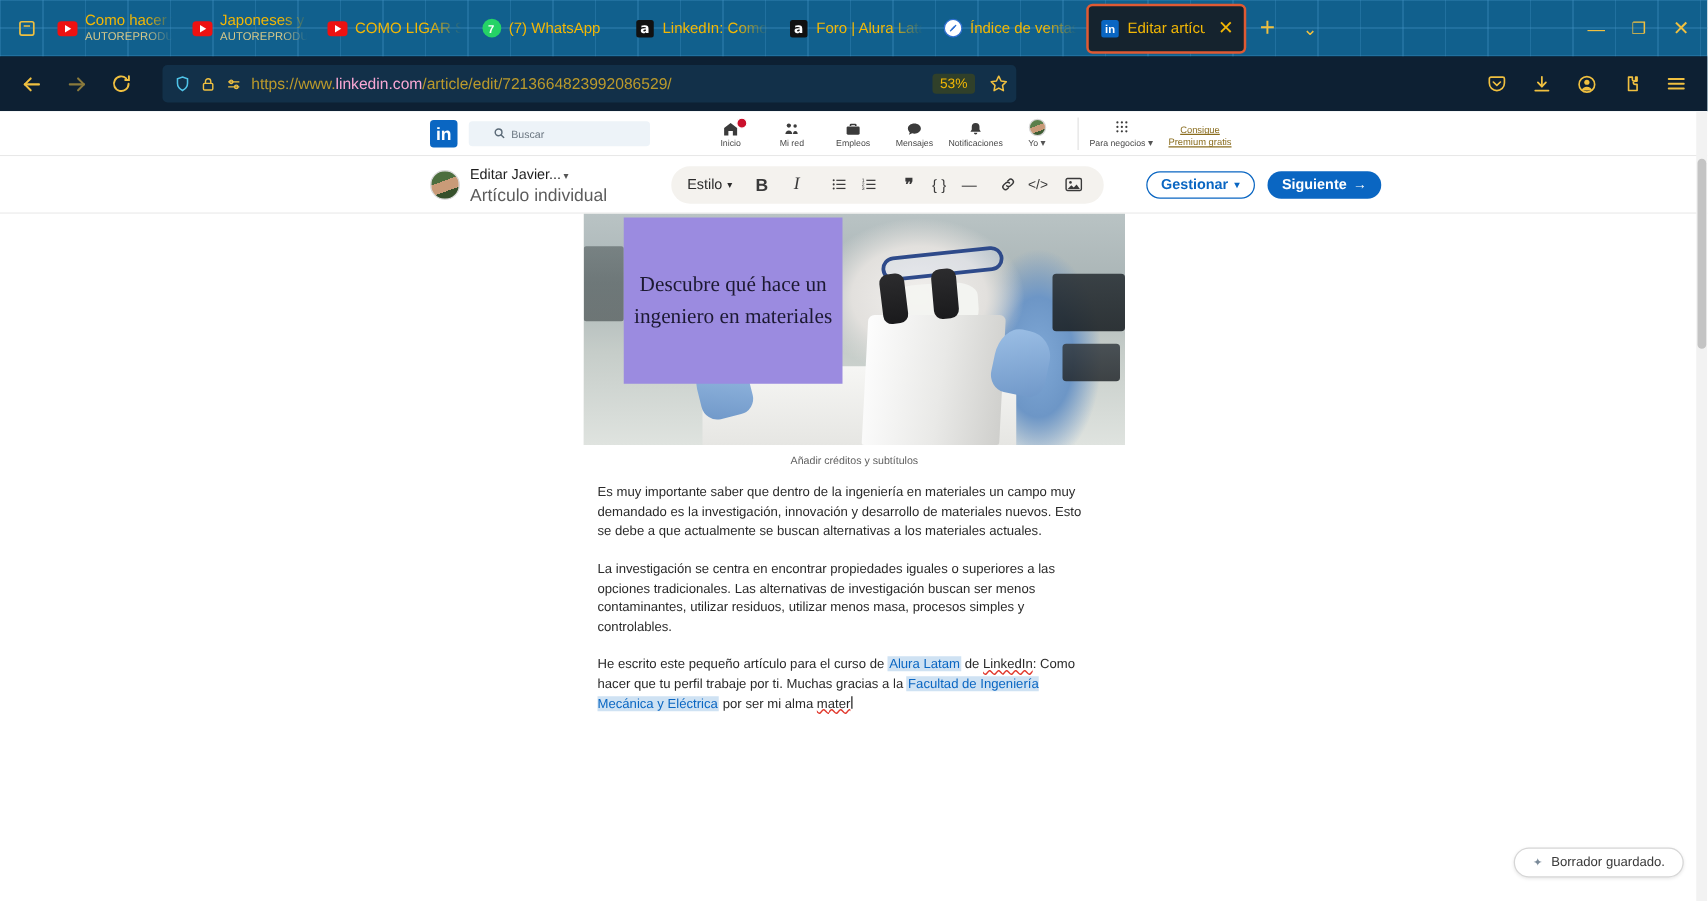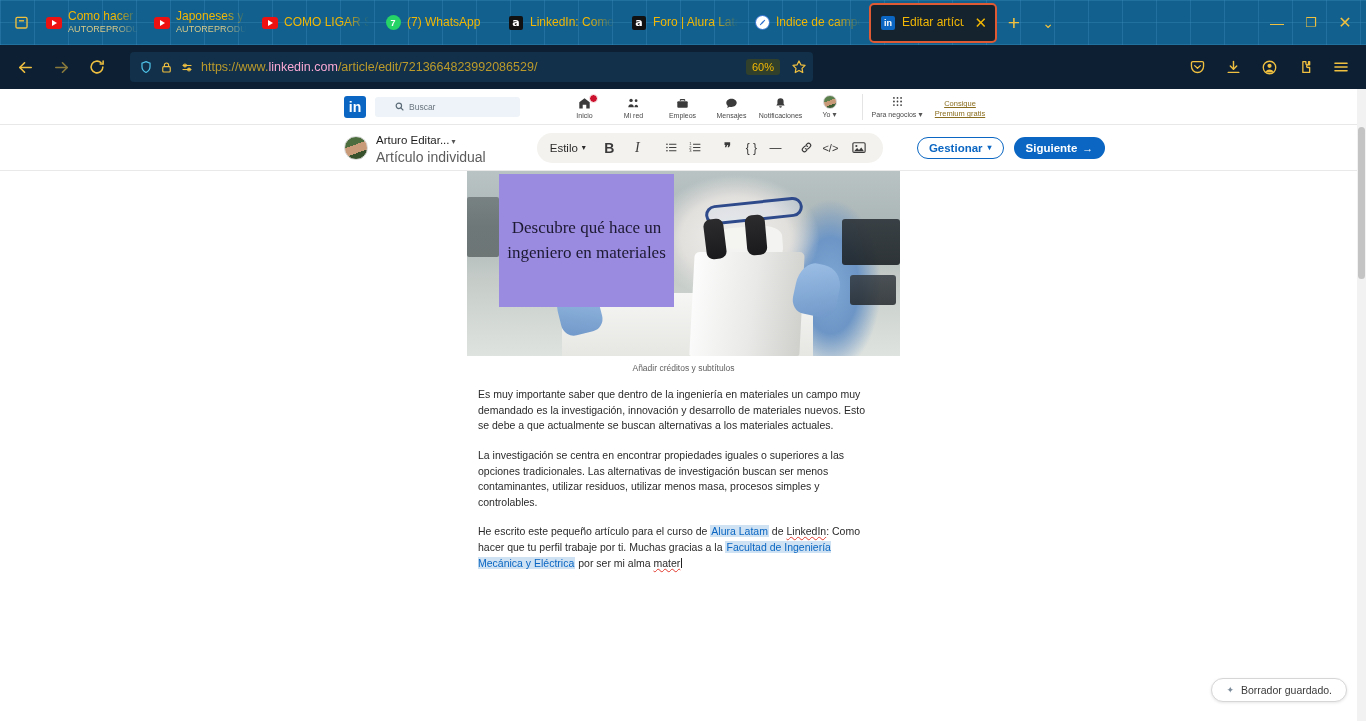--- a/index.html
+++ b/index.html
@@ -489,21 +489,21 @@
     <div class="tab fade" style="width:123px">
       <span class="favicon">
         <span class="fav-idx">
           <svg width="11" height="11" viewBox="0 0 16 16" fill="none" stroke="#2f6fd0" stroke-width="1.6" stroke-linecap="round">
             <path d="M11 5 L6.5 9.5"></path>
               <path d="M5 11 L9.5 6.5"></path>
           </svg>
         </span>
       </span>
       <span class="tab-textwrap">
-        <span class="tab-title">Índice de campo</span>
+        <span class="tab-title">Índice de ventas</span>
       </span>
     </div>
 
     <div class="tab active" style="width:128px">
       <span class="favicon">
           <span class="fav-li">in</span>
         </span>
       <span class="tab-textwrap">
         <span class="tab-title">Editar artículo</span>
       </span>
@@ -554,21 +554,21 @@
       </span>
       <span class="u-icon">
         <svg width="14" height="13" viewBox="0 0 16 16" fill="none" stroke="currentColor" stroke-width="1.3">
           <path d="M2.5 5.5h11"></path>
             <path d="M2.5 10.5h11"></path>
           <circle cx="5.5" cy="5.5" r="1.7"></circle>
             <circle cx="10.5" cy="10.5" r="1.7"></circle>
         </svg>
       </span>
       <span id="urltext"><span class="dim">https://www.</span><span class="host">linkedin.com</span><span class="dim">/article/edit/7213664823992086529/</span></span>
-      <span id="zoom-badge">60%</span>
+      <span id="zoom-badge">53%</span>
       <span class="u-icon">
         <svg width="16" height="16" viewBox="0 0 18 18" fill="none" stroke="currentColor" stroke-width="1.4" stroke-linejoin="round">
           <path d="M9 2.2l2.1 4.3 4.7.7-3.4 3.3.8 4.7L9 12.9l-4.2 2.3.8-4.7L2.2 7.2l4.7-.7L9 2.2z"></path>
         </svg>
       </span>
     </div>
 
     <div id="nav-right">
       <div class="nav-btn">
         <svg width="17" height="17" viewBox="0 0 18 18" fill="none" stroke="currentColor" stroke-width="1.4" stroke-linecap="round" stroke-linejoin="round">
@@ -706,21 +706,21 @@
 
       <div id="li-premium">Consigue Premium gratis</div>
     </div>
   </div>
 
   <div id="editor-bar">
     <div id="author">
       <span id="author-avatar"></span>
       <span>
         <span id="author-name">
-          <span>Arturo Editar...</span><span class="caret-sm">▾</span>
+          <span>Editar Javier...</span><span class="caret-sm">▾</span>
         </span><br>
         <span id="author-role">Artículo individual</span>
       </span>
     </div>
 
     <div id="fmt-toolbar">
       <span class="fmt-btn fmt-style">
         <span>Estilo</span>
         <span style="font-size:8px">▾</span>
       </span>

